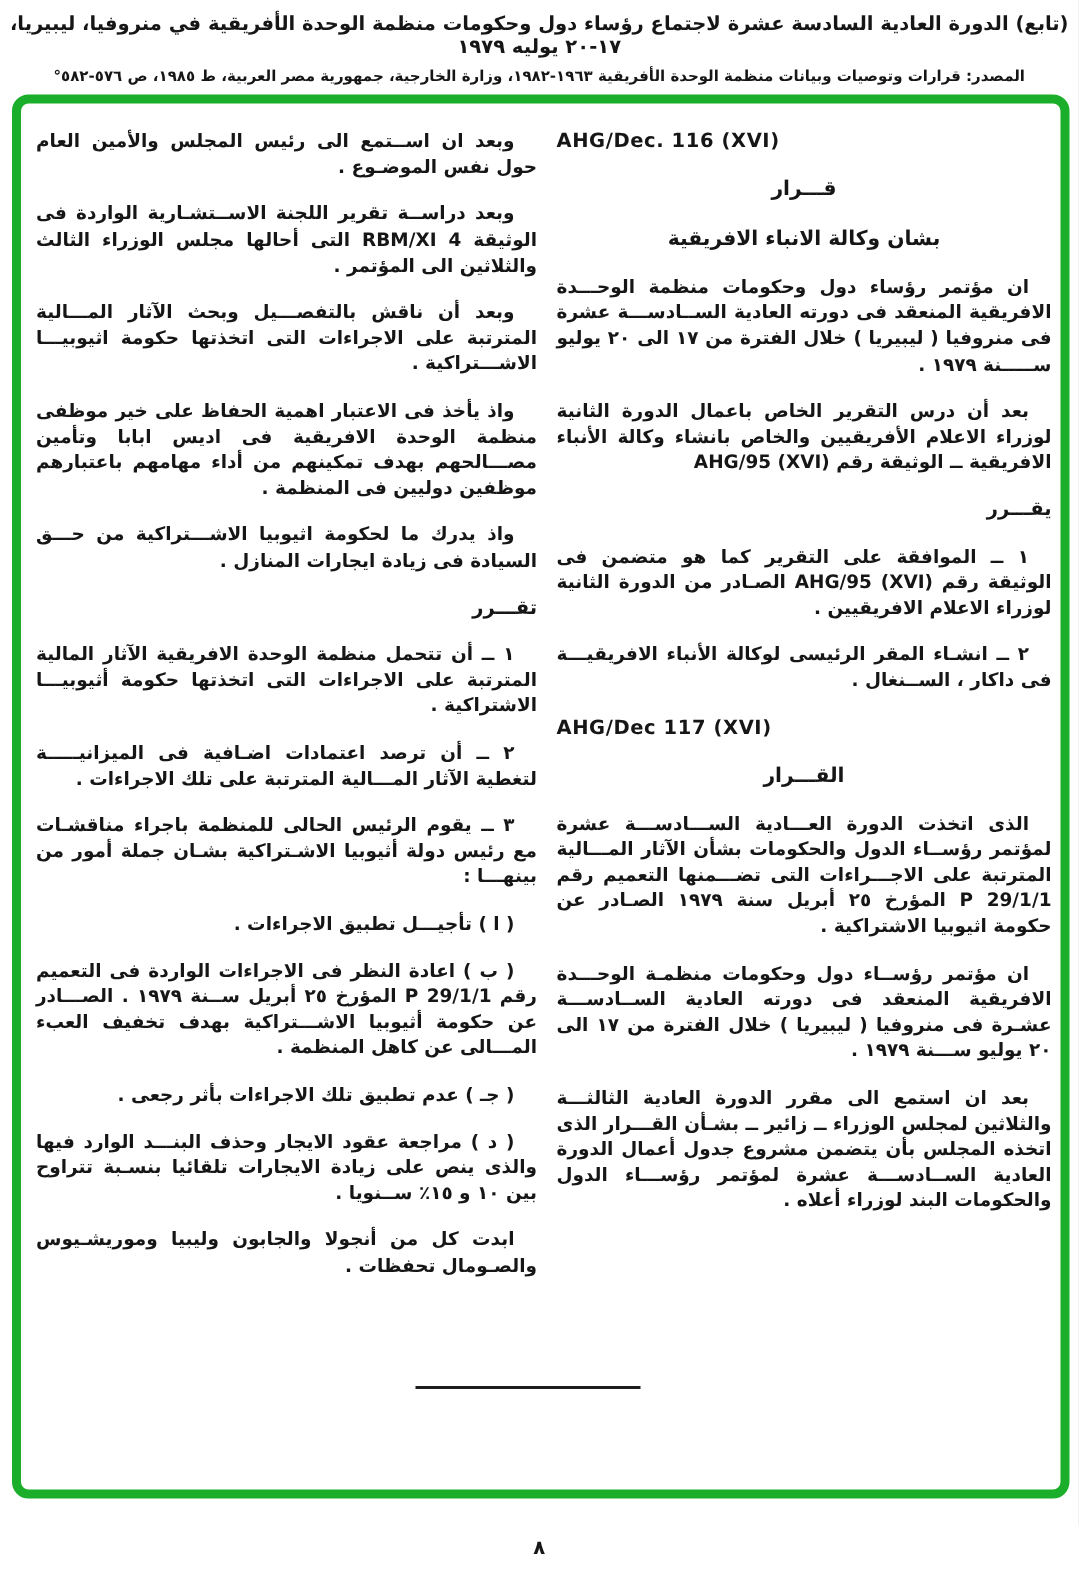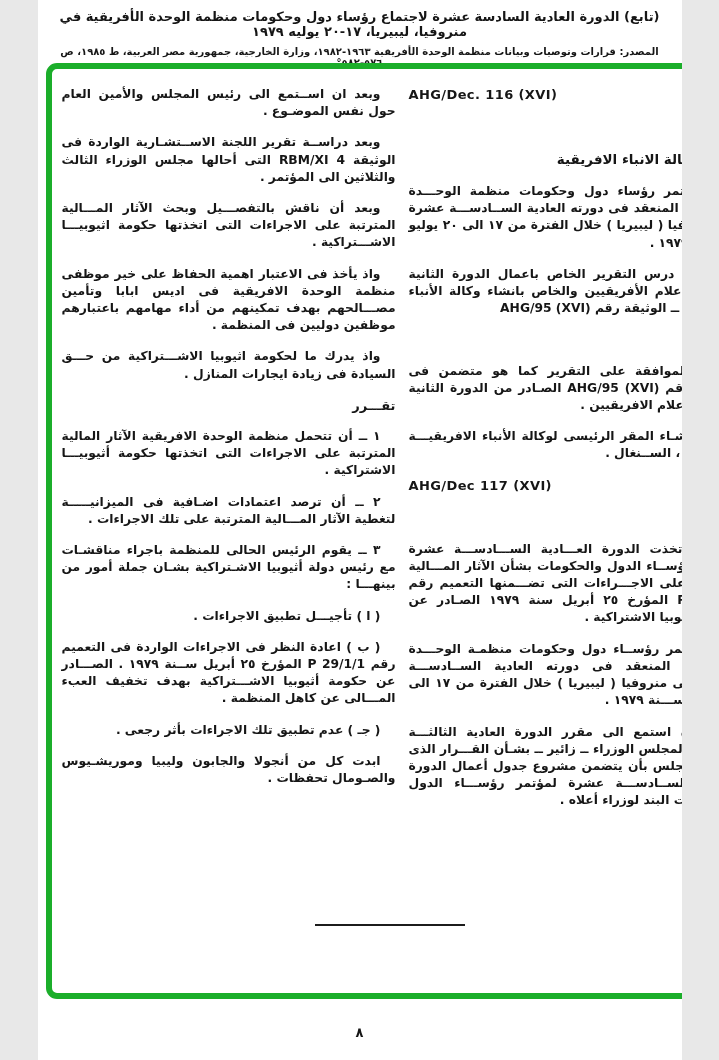--- a/index.html
+++ b/index.html
@@ -1,37 +1,37 @@
 <!DOCTYPE html>
 <html lang="ar"><head>
 <meta charset="utf-8">
 <style>
   html,body { margin:0; padding:0; background:#e8e8e8; }
   .page {
-    position:relative; width:644px; height:1060px; background:#ffffff;
+    position:relative; width:719px; height:1060px; background:#ffffff;
     font-family:"DejaVu Sans", sans-serif; color:#161616; overflow:hidden;
     margin:0 auto;
   }
   
   .header { position:absolute; top:9px; left:0; right:0; text-align:center; direction:rtl; }
   .header-line1 { font-size:13px; font-weight:bold; letter-spacing:-0.2px; }
   .header-line2 { font-size:10px; font-weight:bold; margin-top:7px; letter-spacing:-0.2px; }
   
   .content-box {
     position:absolute; left:8px; top:63px; width:705px; height:936px;
     box-sizing:border-box; border:6px solid #1bae2a; border-radius:11px;
     background:#ffffff;
   }
   .col { position:absolute; top:17px; direction:rtl; }
   .col-right { right:6px;  width:330px; }
   .col-left  { left:10px;  width:334px; }
   .block { font-size:12.3px; line-height:1.4; font-weight:bold; margin:0 0 14px 0; }
   .para { text-align:justify; text-indent:15px; }
   .code { direction:ltr; text-align:left; font-size:13px; letter-spacing:0.4px; margin-bottom:13px; }
-  .heading-center { font-size:13.5px; letter-spacing:0.5px; margin-bottom:14px; }
+  .heading-center { text-align:center; font-size:13.5px; letter-spacing:0.5px; margin-bottom:14px; }
   .heading-right  { text-align:right;  font-size:13px; letter-spacing:0.5px; margin-bottom:13px; }
   
   .head-yuqarrir { margin-right:0; padding-right:0; text-align:right; }
   .head-yuqarrir span { display:inline-block; margin-left:52px; }
   .head-tuqarrir span { display:inline-block; margin-left:4px; }
   
   .footer-divider { position:absolute; left:277px; top:924px; width:150px; height:2px; background:#1c1c1c; }
   .page-number { position:absolute; top:1025px; left:0; right:0; text-align:center; font-size:13px; font-weight:bold; }
 </style>
 </head>
@@ -68,20 +68,21 @@
       <div class="block para">وبعد أن ناقش بالتفصـــيل وبحث الآثار المـــالية المترتبة على الاجراءات التى اتخذتها حكومة اثيوبيـــا الاشـــتراكية .</div>
       <div class="block para">واذ يأخذ فى الاعتبار اهمية الحفاظ على خير موظفى منظمة الوحدة الافريقية فى اديس ابابا وتأمين مصـــالحهم بهدف تمكينهم من أداء مهامهم باعتبارهم موظفين دوليين فى المنظمة .</div>
       <div class="block para">واذ يدرك ما لحكومة اثيوبيا الاشـــتراكية من حـــق السيادة فى زيادة ايجارات المنازل .</div>
       <div class="block heading-right head-tuqarrir"><span>تقـــرر</span></div>
       <div class="block para">١ ــ أن تتحمل منظمة الوحدة الافريقية الآثار المالية المترتبة على الاجراءات التى اتخذتها حكومة أثيوبيـــا الاشتراكية .</div>
       <div class="block para">٢ ــ أن ترصد اعتمادات اضـافية فى الميزانيـــــة لتغطية الآثار المـــالية المترتبة على تلك الاجراءات .</div>
       <div class="block para">٣ ــ يقوم الرئيس الحالى للمنظمة باجراء مناقشـات مع رئيس دولة أثيوبيا الاشـتراكية بشـان جملة أمور من بينهـــا :</div>
       <div class="block para">( ا ) تأجيـــل تطبيق الاجراءات .</div>
       <div class="block para">( ب ) اعادة النظر فى الاجراءات الواردة فى التعميم رقم P 29/1/1 المؤرخ ٢٥ أبريل ســنة ١٩٧٩ . الصـــادر عن حكومة أثيوبيا الاشـــتراكية بهدف تخفيف العبء المـــالى عن كاهل المنظمة .</div>
       <div class="block para">( جـ ) عدم تطبيق تلك الاجراءات بأثر رجعى .</div>
+      <div class="block para">( د ) مراجعة عقود الايجار وحذف البنـــد الوارد فيها والذى ينص على زيادة الايجارات تلقائيا بنسـبة تتراوح بين ١٠ و ١٥٪ ســنويا .</div>
       <div class="block para">ابدت كل من أنجولا والجابون وليبيا وموريشـيوس والصـومال تحفظات .</div>
     </div>
 
   </div>
 
   <div class="footer-divider"></div>
   <div class="page-number">٨</div>
 
 </div>
 

